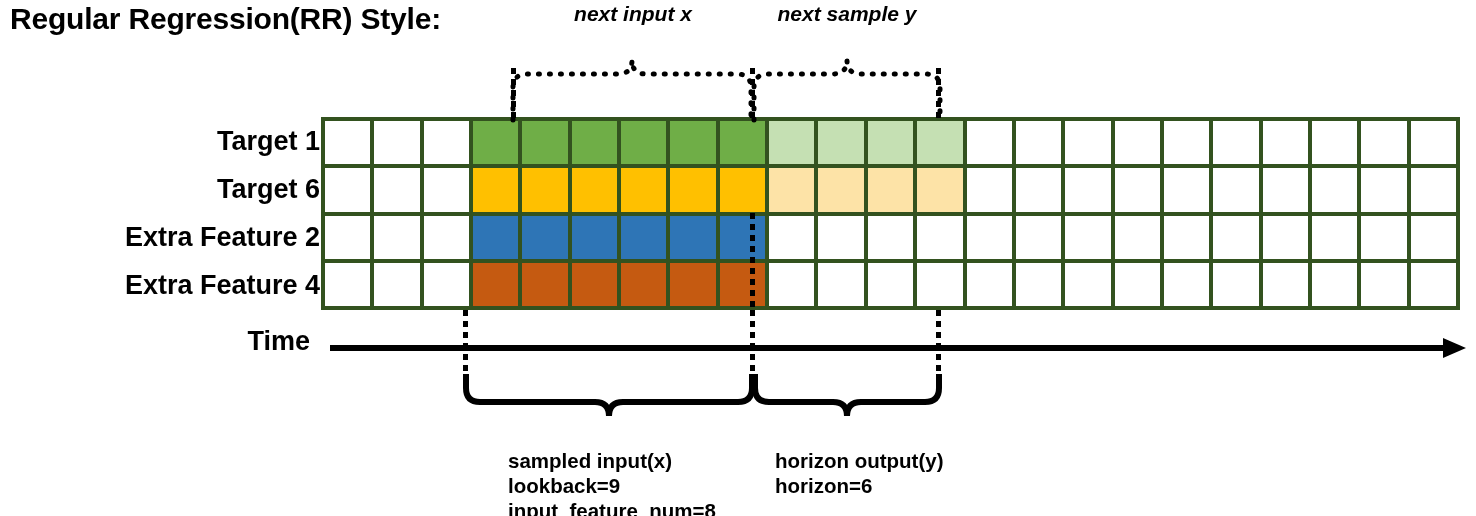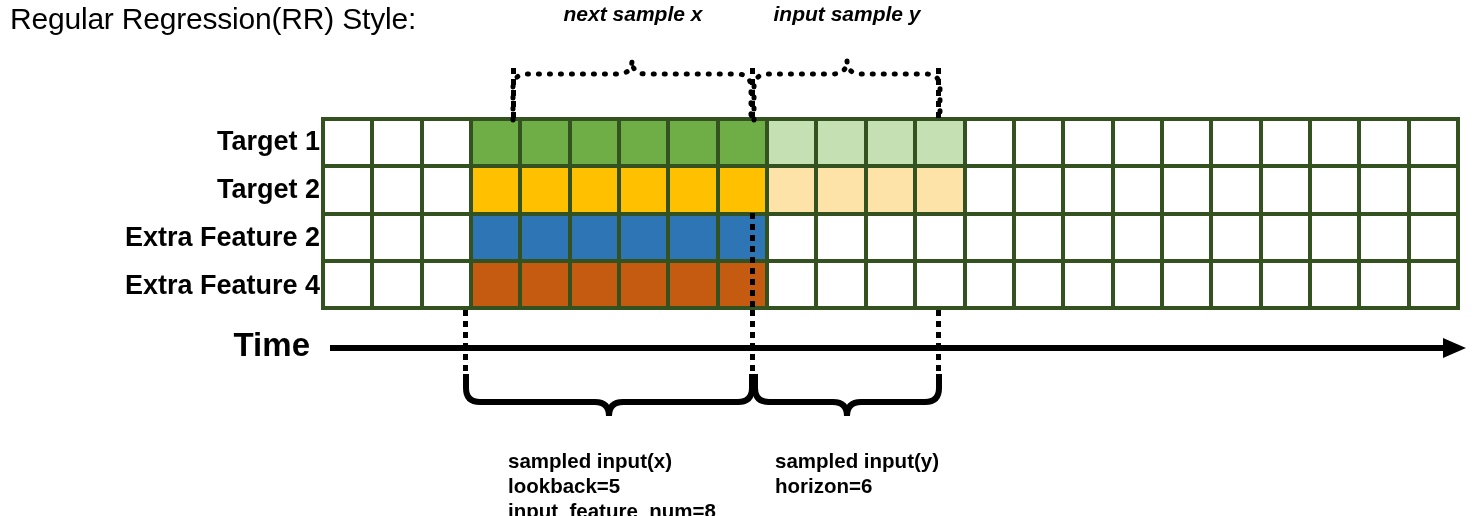--- a/index.html
+++ b/index.html
@@ -18,21 +18,21 @@
     overflow: hidden;
     background: #ffffff;
   }
 
   
   #title {
     position: absolute;
     left: 10px;
     top: 2px;
     font-size: 30px;
-    font-weight: 400;
+    font-weight: 700;
     letter-spacing: -0.2px;
     white-space: nowrap;
   }
 
   
   .row-label {
     position: absolute;
     right: 0;
     width: 300px;
     text-align: right;
@@ -93,21 +93,21 @@
     text-align: center;
   }
 
   
   #time-label {
     position: absolute;
     left: 200px;
     top: 326px;
     width: 110px;
     text-align: right;
-    font-size: 33px;
+    font-size: 27px;
     font-weight: 700;
   }
   #time-axis {
     position: absolute;
     left: 330px;
     top: 337px;
     width: 1136px;
     height: 22px;
   }
   #time-axis svg { display: block; overflow: visible; }
@@ -128,21 +128,21 @@
 </style>
 </head>
 <body>
 
 <div id="stage">
 
   <div id="title">Regular Regression(RR) Style:</div>
 
   <div id="labels">
     <div class="row-label" style="top:0px;height:48px;line-height:48px;">Target 1</div>
-    <div class="row-label" style="top:48px;height:48px;line-height:48px;">Target 2</div>
+    <div class="row-label" style="top:48px;height:48px;line-height:48px;">Target 6</div>
     <div class="row-label" style="top:96px;height:48px;line-height:48px;">Extra Feature 2</div>
     <div class="row-label" style="top:144px;height:48px;line-height:48px;">Extra Feature 4</div>
   </div>
 
   <div id="grid">
       <div class="cell"></div>
       <div class="cell"></div>
       <div class="cell"></div>
       <div class="cell c-green"></div>
       <div class="cell c-green"></div>
@@ -243,51 +243,51 @@
   <div class="vguide" style="left:750px; top:310px; height:66px;"></div>
   <div class="vguide" style="left:936px; top:310px; height:66px;"></div>
 
   <div class="vguide" style="left:750px; top:213px; height:97px;"></div>
 
   <div class="tbrace" style="left:511px; top:40px; width:242px; height:80px;">
     <svg width="242" height="80" viewBox="0 0 242 80">
       <path d="M2,80 L2,48 Q2,34 16,34 L107,34 Q121,34 121,20 Q121,34 135,34 L226,34 Q240,34 240,48 L240,80" fill="none" stroke="#000000" stroke-width="5" stroke-linecap="round" stroke-dasharray="1 10"></path>
     </svg>
   </div>
-  <div class="tbrace-label" style="left:512px; top:2px; width:242px;">next sample x</div>
+  <div class="tbrace-label" style="left:512px; top:2px; width:242px;">next input x</div>
 
   <div class="tbrace" style="left:752px; top:40px; width:190px; height:80px;">
     <svg width="190" height="80" viewBox="0 0 190 80">
       <path d="M2,80 L2,48 Q2,34 16,34 L81,34 Q95,34 95,20 Q95,34 109,34 L174,34 Q188,34 188,48 L188,80" fill="none" stroke="#000000" stroke-width="5" stroke-linecap="round" stroke-dasharray="1 10"></path>
     </svg>
   </div>
-  <div class="tbrace-label" style="left:752px; top:2px; width:190px;">input sample y</div>
+  <div class="tbrace-label" style="left:752px; top:2px; width:190px;">next sample y</div>
 
   <div id="time-label">Time</div>
   <div id="time-axis">
     <svg width="1136" height="22" viewBox="0 0 1136 22">
       <line x1="0" y1="11" x2="1118" y2="11" stroke="#000000" stroke-width="6"></line>
       <polygon points="1113,1 1136,11 1113,21" fill="#000000"></polygon>
     </svg>
   </div>
 
   <div class="bbrace" style="left:463px; top:374px; width:292px; height:48px;">
     <svg width="292" height="48" viewBox="0 0 292 48">
       <path d="M3,0 L3,14 Q3,28 17,28 L132,28 Q146,28 146,42 Q146,28 160,28 L275,28 Q289,28 289,14 L289,0" fill="none" stroke="#000000" stroke-width="6" stroke-linecap="butt"></path>
     </svg>
   </div>
   <div class="caption" style="left:508px; top:424px;">
     <div>sampled input(x)</div>
-    <div>lookback=5</div>
+    <div>lookback=9</div>
     <div>input_feature_num=8</div>
   </div>
 
   <div class="bbrace" style="left:752px; top:374px; width:190px; height:48px;">
     <svg width="190" height="48" viewBox="0 0 190 48">
       <path d="M3,0 L3,14 Q3,28 17,28 L81,28 Q95,28 95,42 Q95,28 109,28 L173,28 Q187,28 187,14 L187,0" fill="none" stroke="#000000" stroke-width="6" stroke-linecap="butt"></path>
     </svg>
   </div>
   <div class="caption" style="left:775px; top:424px;">
-    <div>sampled input(y)</div>
+    <div>horizon output(y)</div>
     <div>horizon=6</div>
   </div>
 
 </div>
 
 </body></html>

